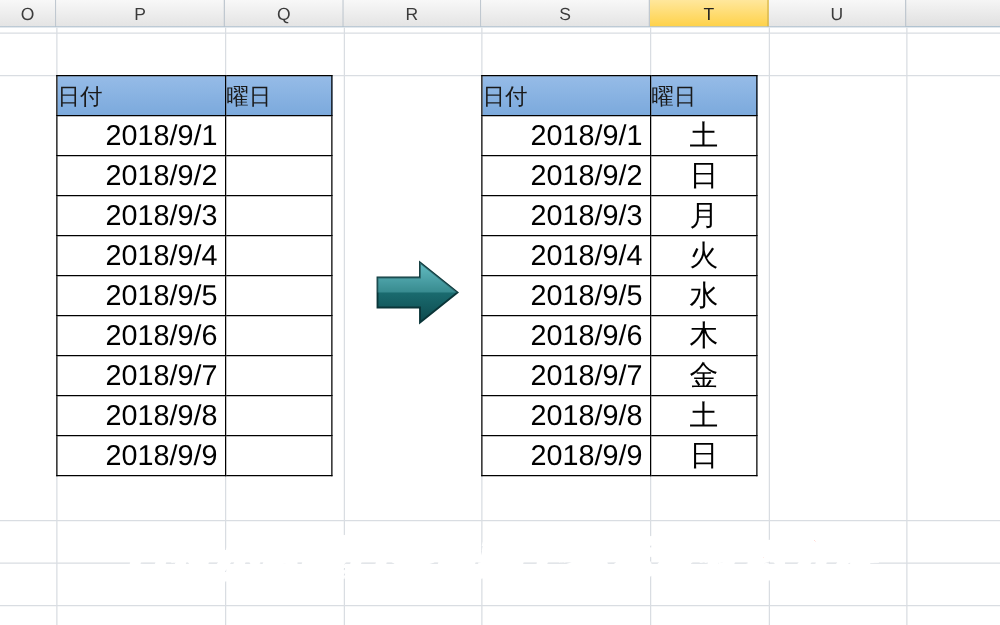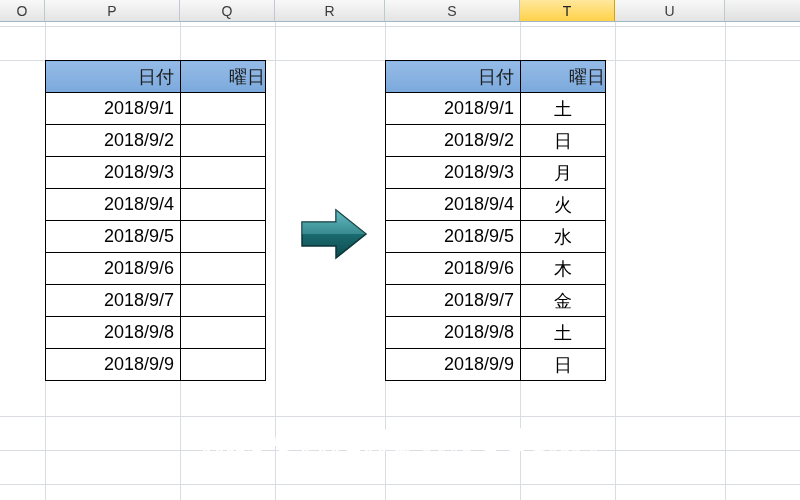--- a/index.html
+++ b/index.html
@@ -73,45 +73,45 @@
     .tbl-left { left: 45px; top: 38px; }
     .tbl-right { left: 385px; top: 38px; }
     .data-table th {
       background: #8db4e2;
       background: linear-gradient(to bottom, #95bbe7, #7ba9dc);
       color: #1a1a1a;
       font-weight: normal;
       font-size: 18px;
       border: 1px solid #000000;
       height: 32px;
-      text-align: right;
+      text-align: left;
     }
     .data-table td {
       border: 1px solid #000000;
-      font-size: 18px;
+      font-size: 23px;
       height: 32px;
       background: #ffffff;
       color: #000000;
     }
     .cell-date { width: 135px; text-align: right; padding-right: 6px; }
     .cell-day { width: 85px; text-align: center; }
     .arrow {
       position: absolute;
       left: 298px;
       top: 186px;
       width: 72px;
       height: 52px;
     }
     .caption {
       position: absolute;
       left: 0;
       right: 0;
       top: 402px;
       text-align: center;
-      font-size: 22px;
+      font-size: 34px;
       font-weight: 900;
       font-family: "Meiryo", "MS PGothic", sans-serif;
       letter-spacing: 1px;
       color: #ff2a00;
       -webkit-text-stroke: 2px #ffffff;
       text-shadow:
         -2px -2px 0 #fff, 2px -2px 0 #fff,
         -2px 2px 0 #fff, 2px 2px 0 #fff,
         0 0 4px #fff;
       font-style: italic;

